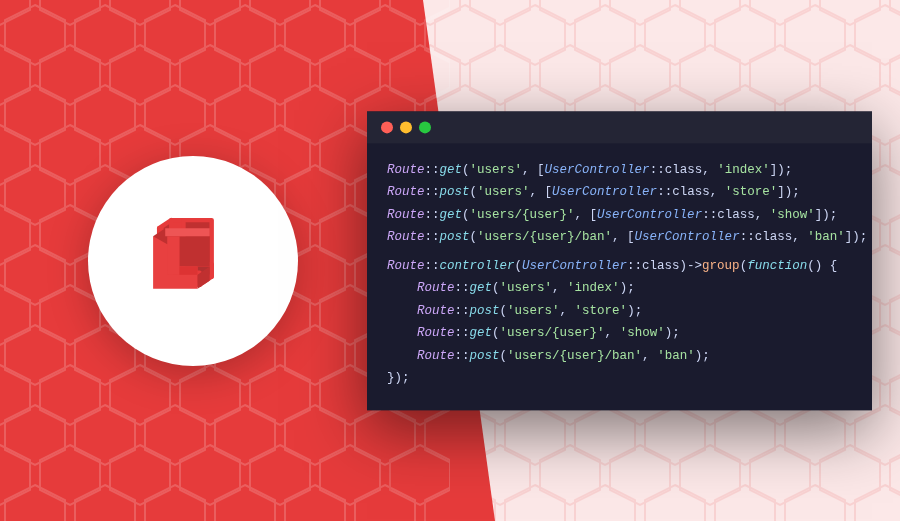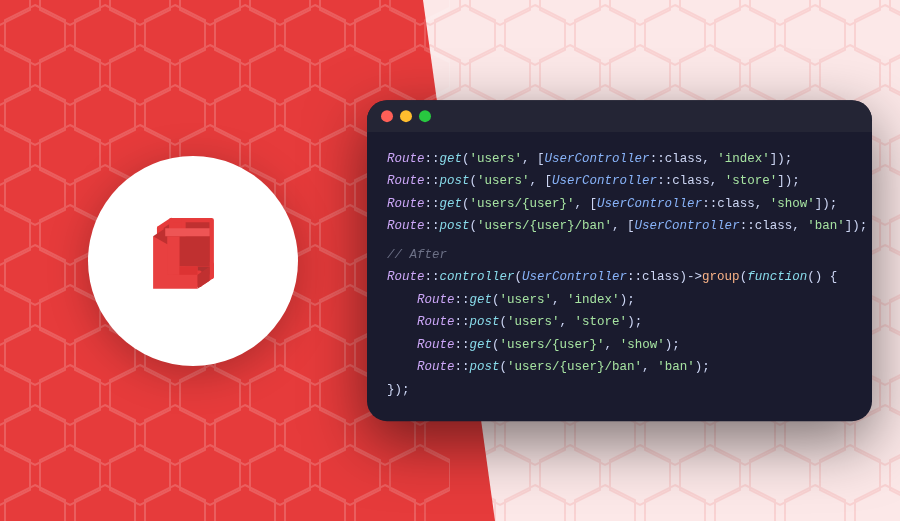--- a/index.html
+++ b/index.html
@@ -130,21 +130,21 @@
     </svg>
   </div>
 
   <div style="
     position:absolute;
     right: 28px;
     top: 50%;
     transform: translateY(-50%);
     width: 505px;
     background: #1a1b2e;
-    border-radius: 20px;
+    border-radius: 0;
     overflow: hidden;
     box-shadow: 0 20px 60px rgba(0,0,0,0.5);
     z-index: 20;
   ">
 
     <div style="
       background: #242535;
       padding: 10px 14px;
       display: flex;
       align-items: center;
@@ -163,21 +163,20 @@
       color: #cdd6f4;
     ">
 
       <div style="white-space:pre;"><span style="color:#cba6f7;font-style:italic;">Route</span><span style="color:#cdd6f4;">::</span><span style="color:#89dceb;font-style:italic;">get</span><span style="color:#cdd6f4;">(</span><span style="color:#a6e3a1;">'users'</span><span style="color:#cdd6f4;">, [</span><span style="color:#89b4fa;font-style:italic;">UserController</span><span style="color:#cdd6f4;">::class, </span><span style="color:#a6e3a1;">'index'</span><span style="color:#cdd6f4;">]);</span></div>
       <div style="white-space:pre;"><span style="color:#cba6f7;font-style:italic;">Route</span><span style="color:#cdd6f4;">::</span><span style="color:#89dceb;font-style:italic;">post</span><span style="color:#cdd6f4;">(</span><span style="color:#a6e3a1;">'users'</span><span style="color:#cdd6f4;">, [</span><span style="color:#89b4fa;font-style:italic;">UserController</span><span style="color:#cdd6f4;">::class, </span><span style="color:#a6e3a1;">'store'</span><span style="color:#cdd6f4;">]);</span></div>
       <div style="white-space:pre;"><span style="color:#cba6f7;font-style:italic;">Route</span><span style="color:#cdd6f4;">::</span><span style="color:#89dceb;font-style:italic;">get</span><span style="color:#cdd6f4;">(</span><span style="color:#a6e3a1;">'users/{user}'</span><span style="color:#cdd6f4;">, [</span><span style="color:#89b4fa;font-style:italic;">UserController</span><span style="color:#cdd6f4;">::class, </span><span style="color:#a6e3a1;">'show'</span><span style="color:#cdd6f4;">]);</span></div>
       <div style="white-space:pre;"><span style="color:#cba6f7;font-style:italic;">Route</span><span style="color:#cdd6f4;">::</span><span style="color:#89dceb;font-style:italic;">post</span><span style="color:#cdd6f4;">(</span><span style="color:#a6e3a1;">'users/{user}/ban'</span><span style="color:#cdd6f4;">, [</span><span style="color:#89b4fa;font-style:italic;">UserController</span><span style="color:#cdd6f4;">::class, </span><span style="color:#a6e3a1;">'ban'</span><span style="color:#cdd6f4;">]);</span></div>
 
       <div style="height:0.5em;"></div>
 
-      <div style="white-space:pre;color:#6c7086;font-style:italic;">// After</div>
 
       <div style="white-space:pre;"><span style="color:#cba6f7;font-style:italic;">Route</span><span style="color:#cdd6f4;">::</span><span style="color:#89dceb;font-style:italic;">controller</span><span style="color:#cdd6f4;">(</span><span style="color:#89b4fa;font-style:italic;">UserController</span><span style="color:#cdd6f4;">::class)-&gt;</span><span style="color:#fab387;">group</span><span style="color:#cdd6f4;">(</span><span style="color:#89dceb;font-style:italic;">function</span><span style="color:#cdd6f4;">() {</span></div>
       <div style="white-space:pre;"><span style="color:#cdd6f4;">    </span><span style="color:#cba6f7;font-style:italic;">Route</span><span style="color:#cdd6f4;">::</span><span style="color:#89dceb;font-style:italic;">get</span><span style="color:#cdd6f4;">(</span><span style="color:#a6e3a1;">'users'</span><span style="color:#cdd6f4;">, </span><span style="color:#a6e3a1;">'index'</span><span style="color:#cdd6f4;">);</span></div>
       <div style="white-space:pre;"><span style="color:#cdd6f4;">    </span><span style="color:#cba6f7;font-style:italic;">Route</span><span style="color:#cdd6f4;">::</span><span style="color:#89dceb;font-style:italic;">post</span><span style="color:#cdd6f4;">(</span><span style="color:#a6e3a1;">'users'</span><span style="color:#cdd6f4;">, </span><span style="color:#a6e3a1;">'store'</span><span style="color:#cdd6f4;">);</span></div>
       <div style="white-space:pre;"><span style="color:#cdd6f4;">    </span><span style="color:#cba6f7;font-style:italic;">Route</span><span style="color:#cdd6f4;">::</span><span style="color:#89dceb;font-style:italic;">get</span><span style="color:#cdd6f4;">(</span><span style="color:#a6e3a1;">'users/{user}'</span><span style="color:#cdd6f4;">, </span><span style="color:#a6e3a1;">'show'</span><span style="color:#cdd6f4;">);</span></div>
       <div style="white-space:pre;"><span style="color:#cdd6f4;">    </span><span style="color:#cba6f7;font-style:italic;">Route</span><span style="color:#cdd6f4;">::</span><span style="color:#89dceb;font-style:italic;">post</span><span style="color:#cdd6f4;">(</span><span style="color:#a6e3a1;">'users/{user}/ban'</span><span style="color:#cdd6f4;">, </span><span style="color:#a6e3a1;">'ban'</span><span style="color:#cdd6f4;">);</span></div>
       <div style="white-space:pre;"><span style="color:#cdd6f4;">});</span></div>
     </div>
   </div>
 

